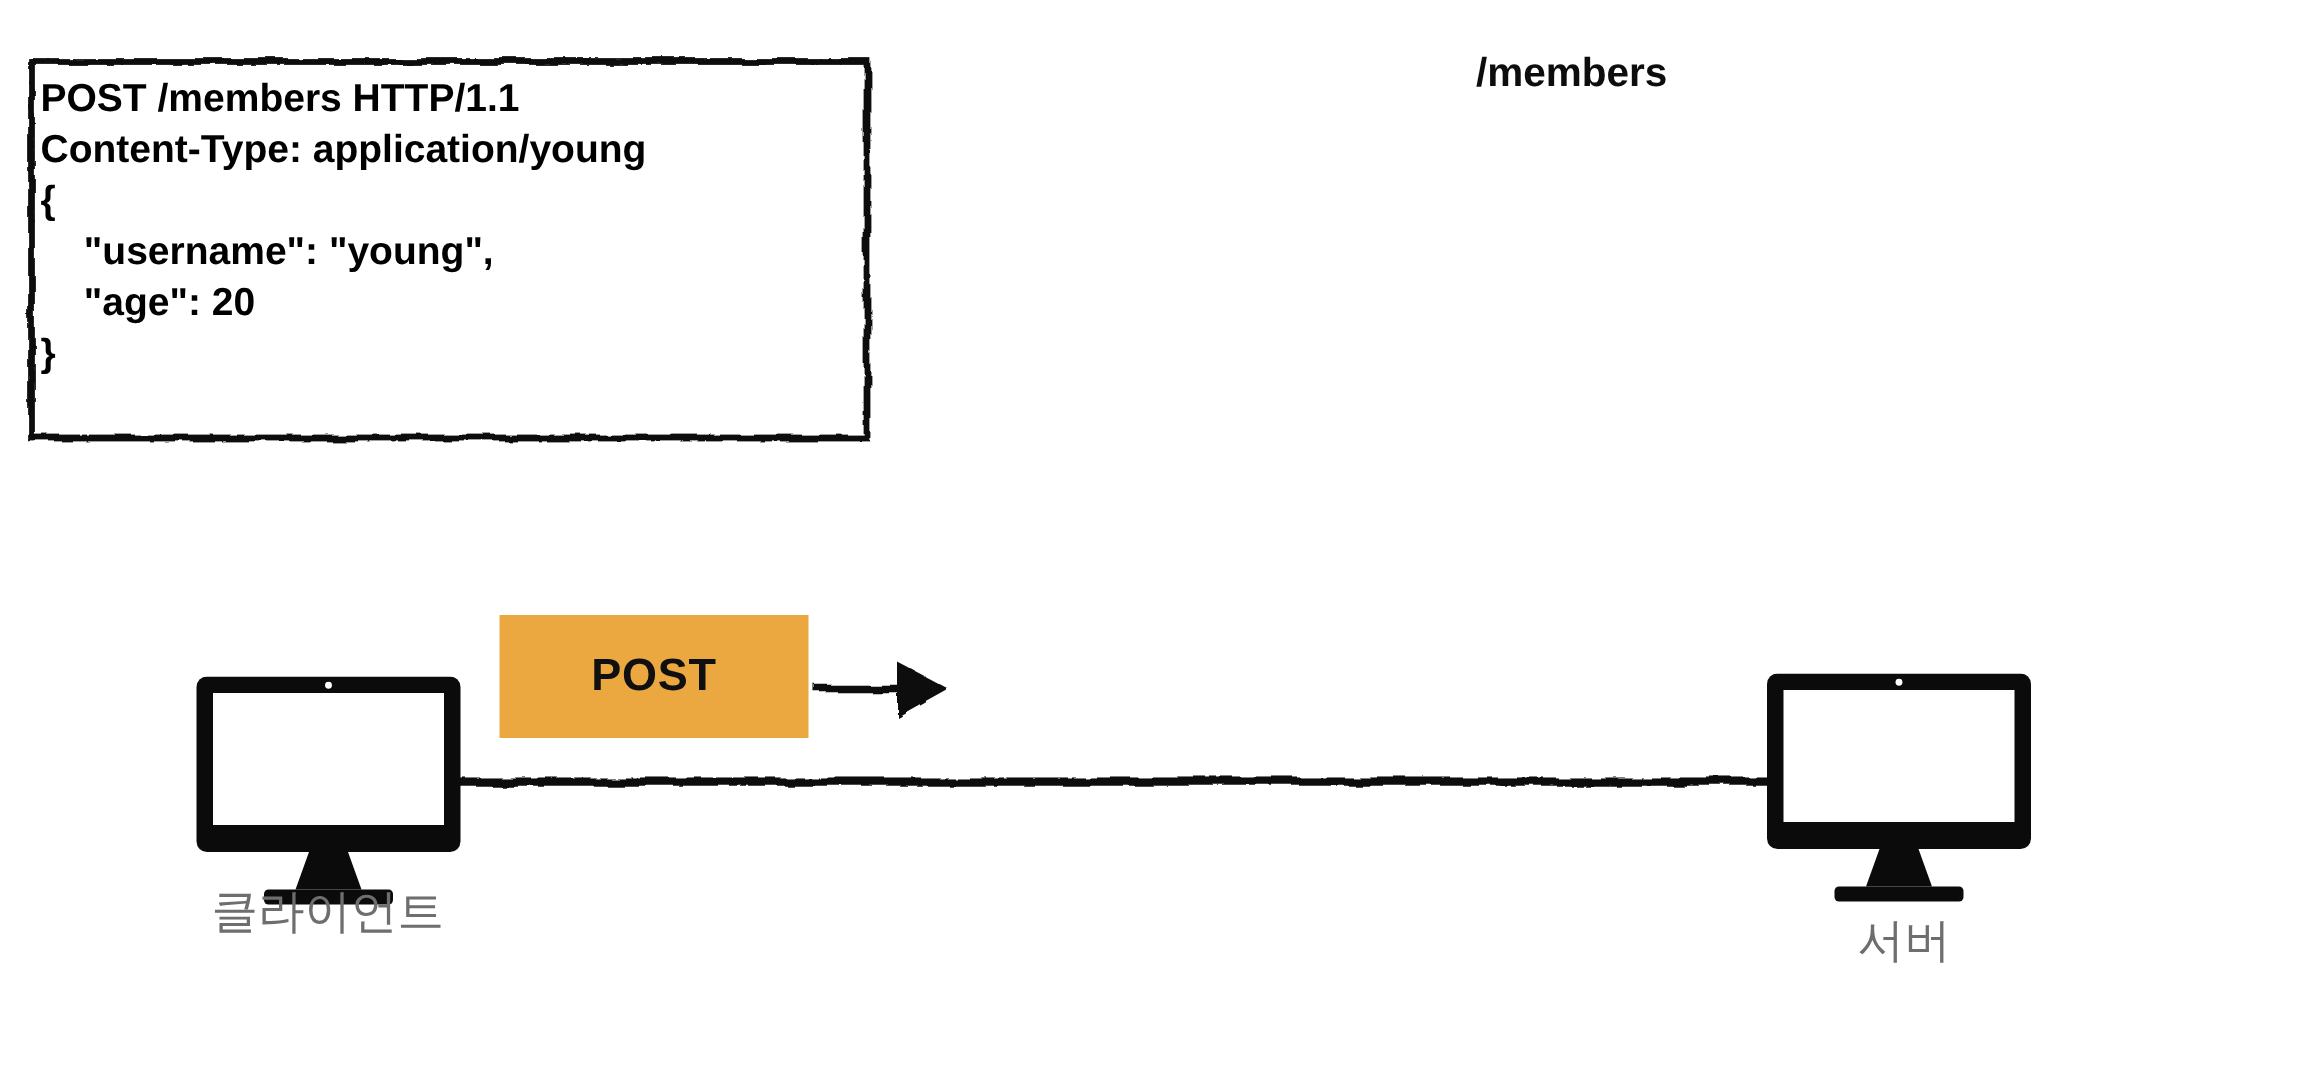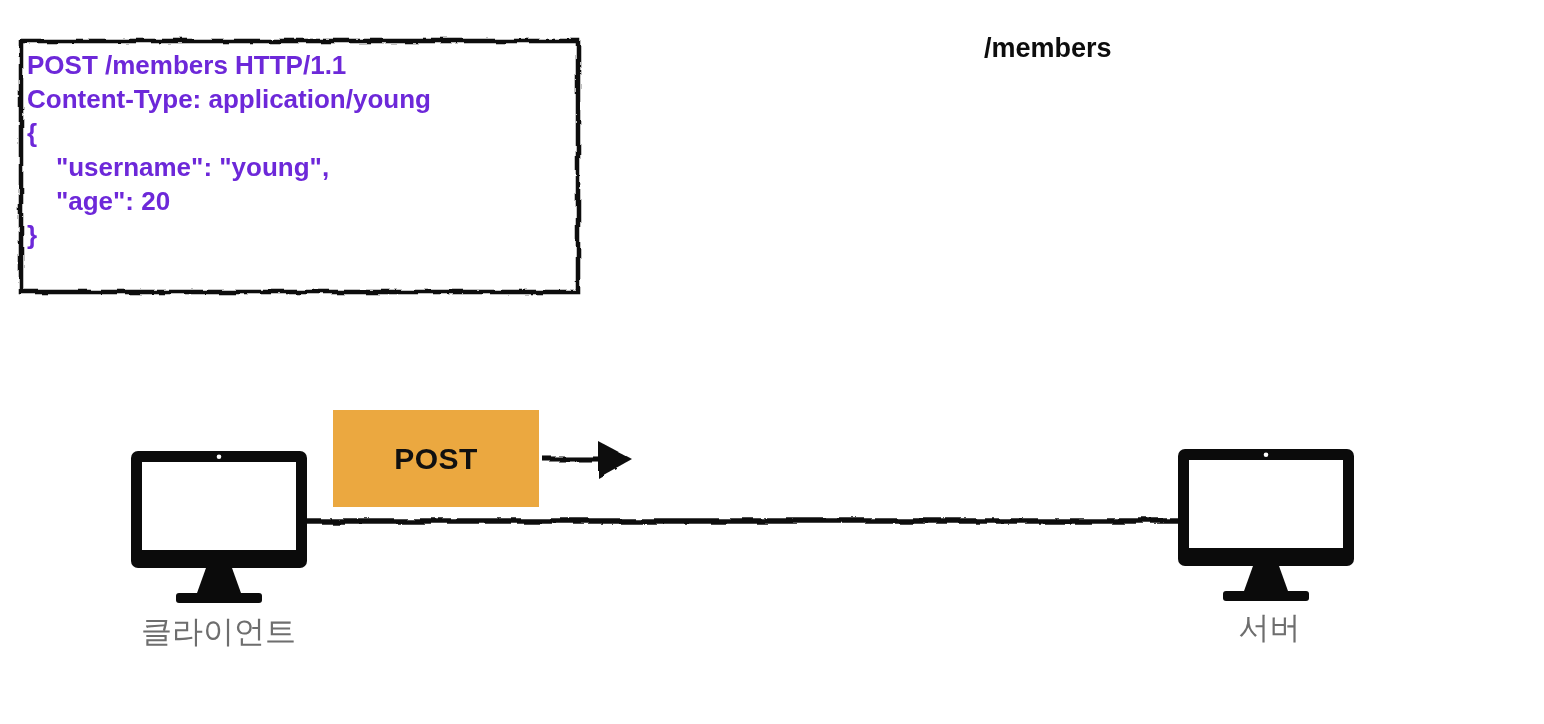--- a/index.html
+++ b/index.html
@@ -19,34 +19,34 @@
   .request-box {
     position: absolute; left: 16px; top: 36px;
     width: 566px; height: 260px;
     box-sizing: border-box;
     padding: 12px 0 0 11px;
   }
   .request-line {
     font-weight: bold;
     font-size: 26px;
     line-height: 34px;
-    color: #6d28d9;
+    color: #000000;
     white-space: pre;
   }
 
   
   .path-label {
     position: absolute; left: 966px; top: 33px;
     font-weight: bold; font-size: 27px; color: #0d0d0d; margin-left: 18px;
   }
 
   
   .post-box {
     position: absolute; left: 333px; top: 410px;
-    width: 206px; height: 97px;
+    width: 206px; height: 82px;
     background: #EBA840;
     display: flex; align-items: center; justify-content: center;
   }
   .post-box .method {
     font-weight: bold; font-size: 30px; color: #101010;
     letter-spacing: 0.5px;
   }
 
   
   .monitor { position: absolute; }
@@ -54,21 +54,21 @@
 
   
   .device-label {
     position: absolute;
     width: 177px;
     text-align: center;
     color: #6e6e6e;
     font-size: 31px;
     line-height: 36px;
   }
-  .device-label.client { left: 130px; top: 616px; font-family: Liberation Mono, monospace; }
+  .device-label.client { left: 130px; top: 590px; }
   .device-label.server { left: 1181px; top: 612px; font-family: Liberation Mono, monospace; }
 </style>
 </head>
 <body>
 
 <div class="stage">
 
   <svg class="overlay" width="1544" height="724" viewBox="0 0 1544 724" aria-hidden="true">
     <defs>
       <filter id="rough" x="-10%" y="-10%" width="120%" height="120%">

